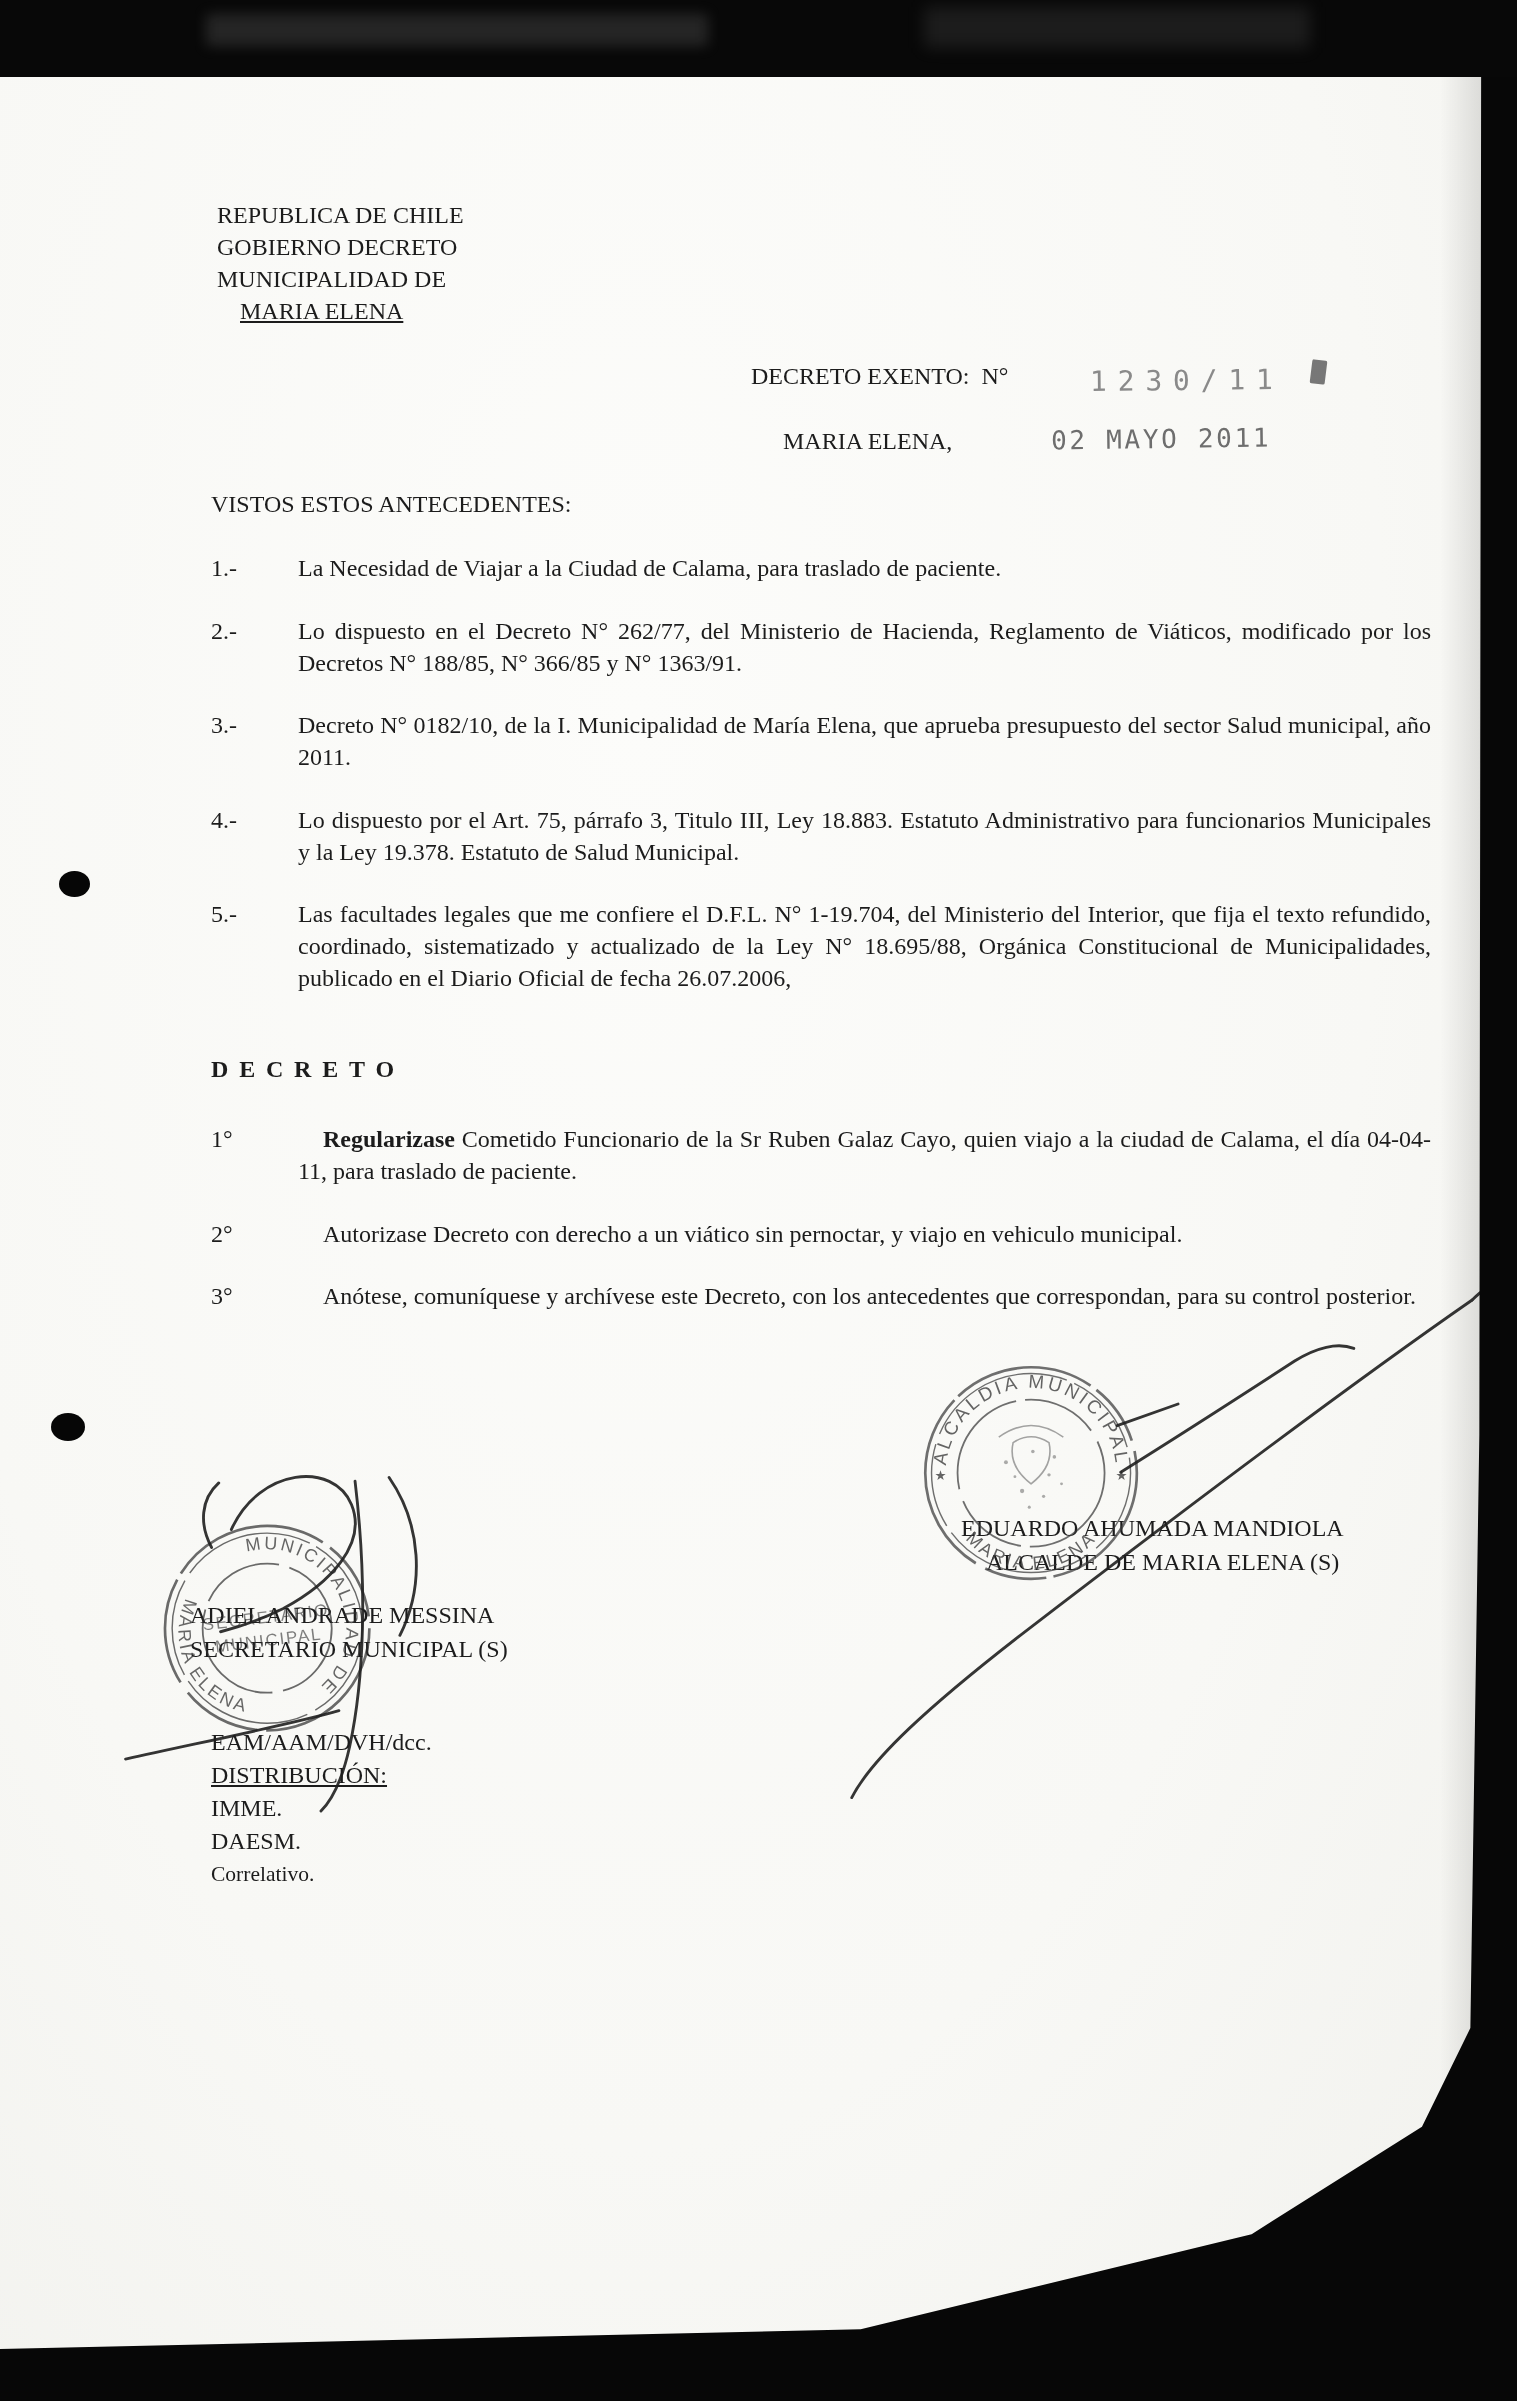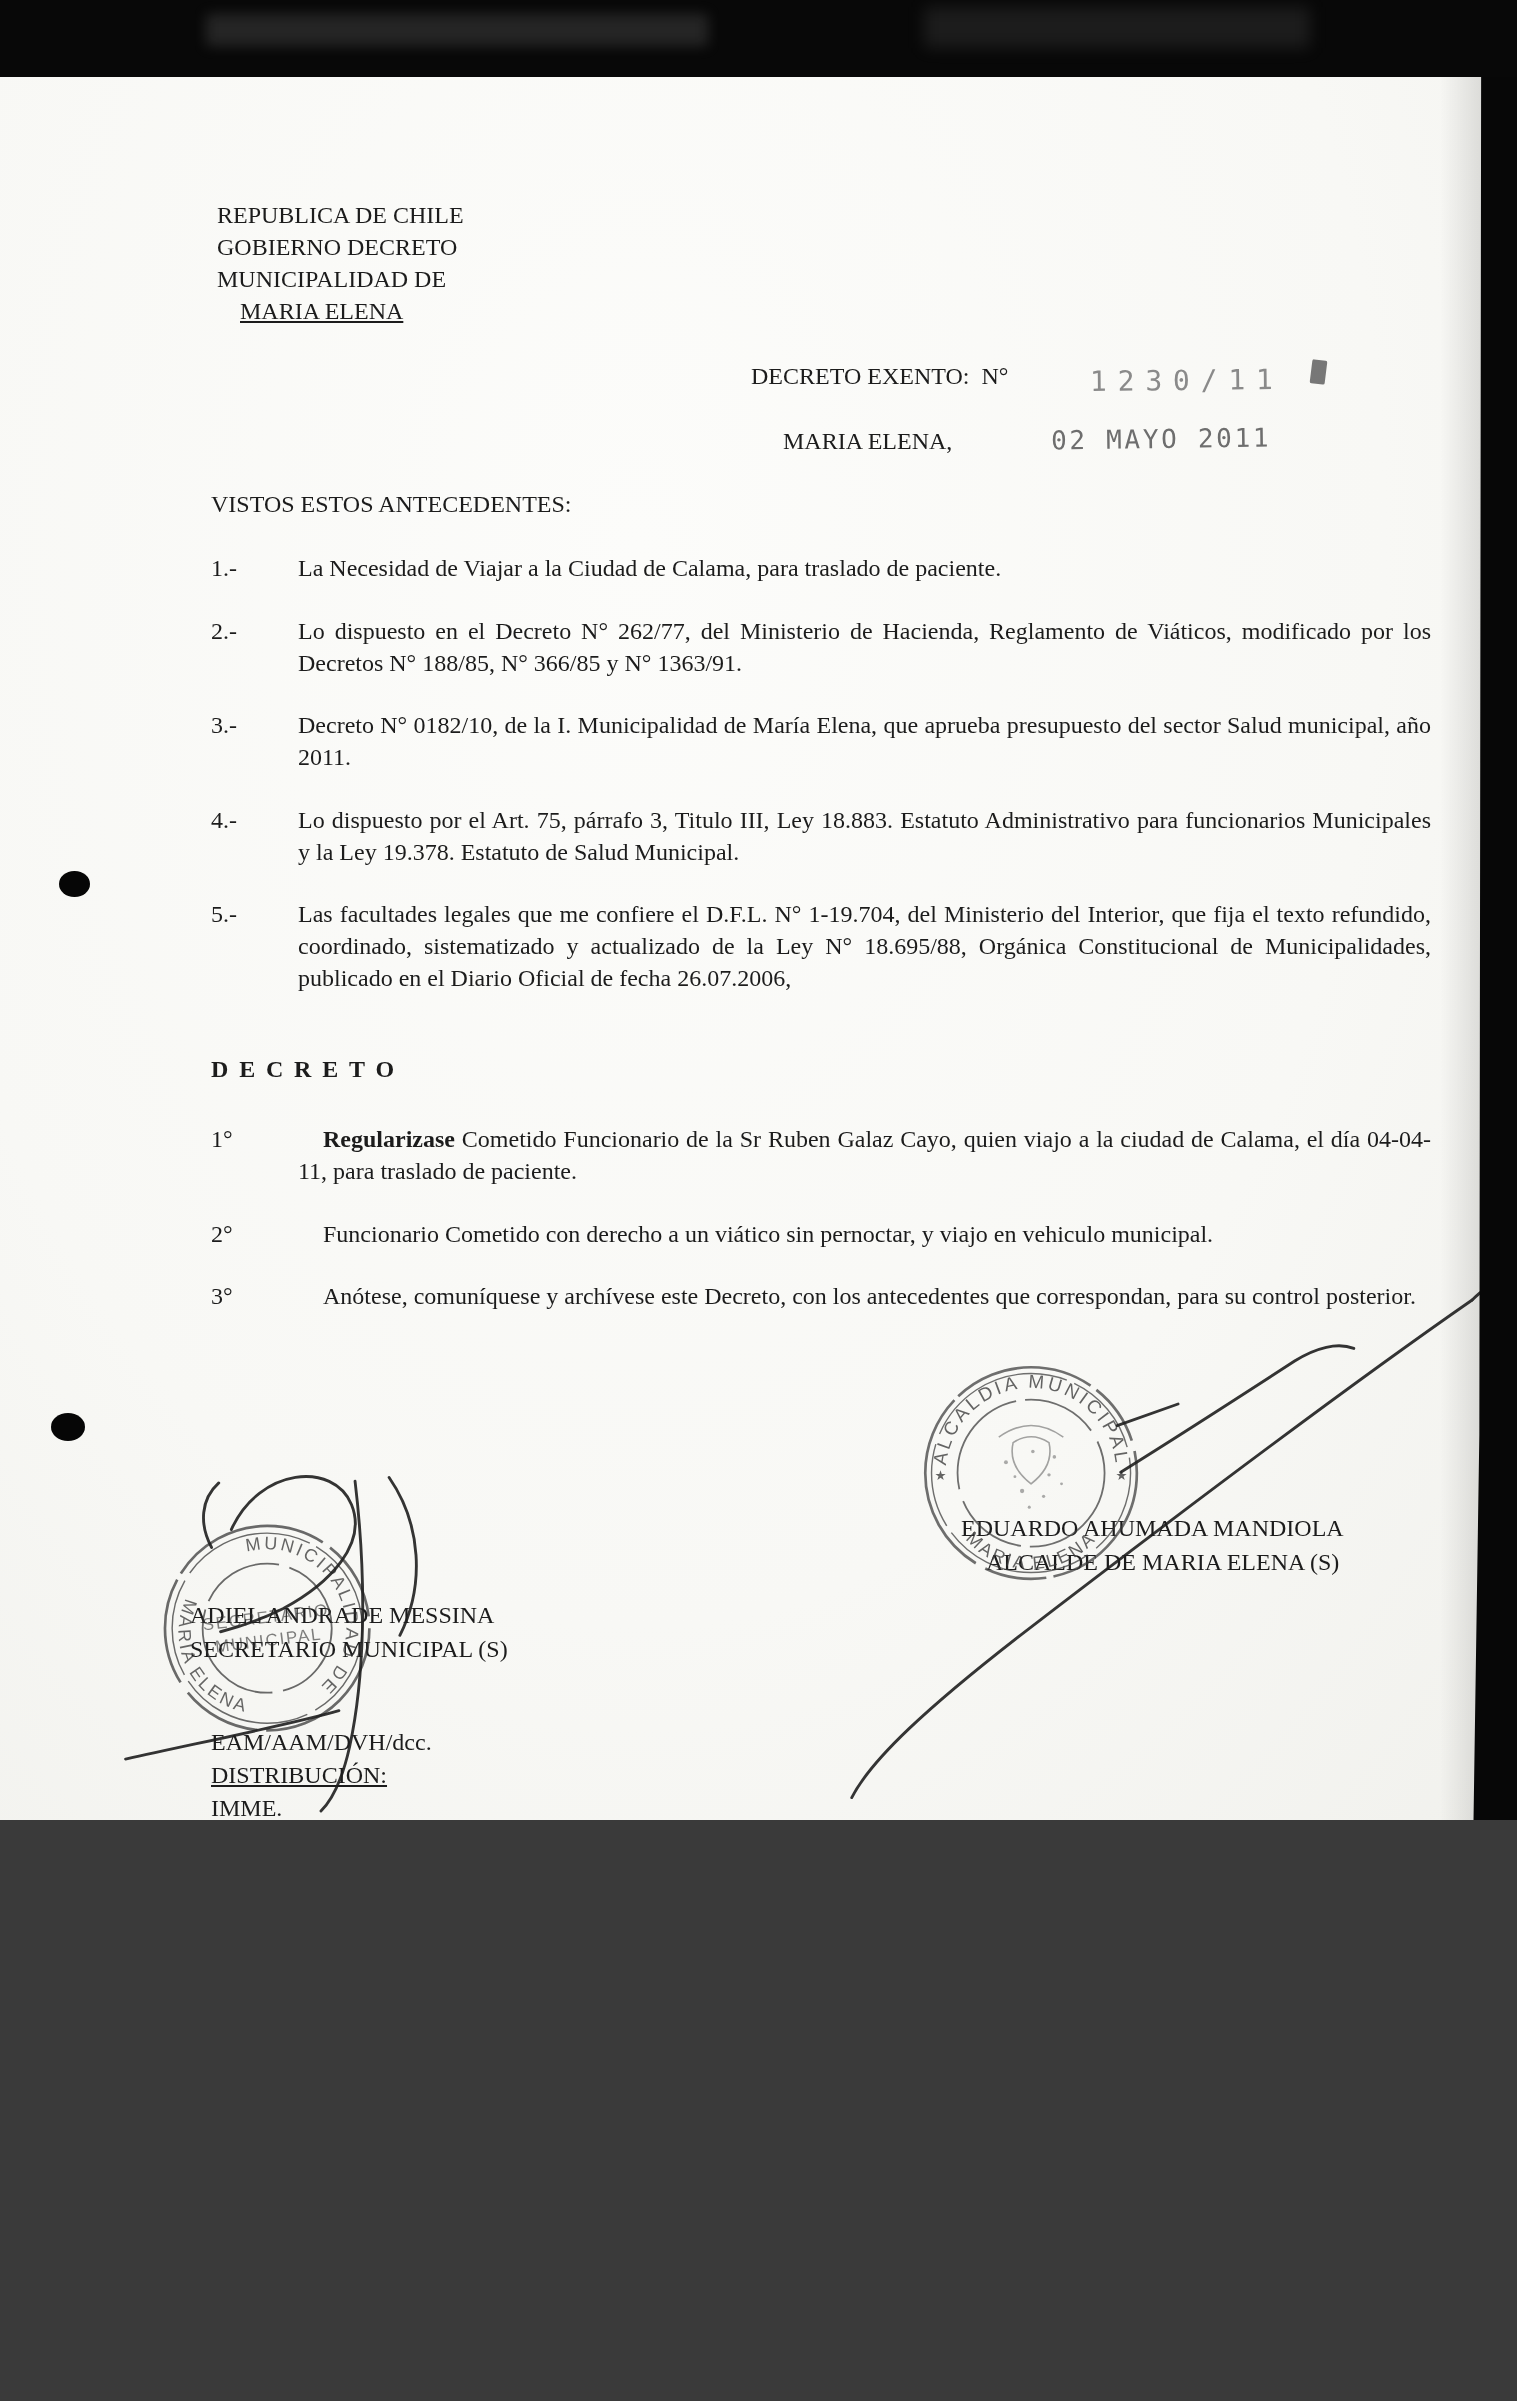--- a/index.html
+++ b/index.html
@@ -1,18 +1,18 @@
 <!DOCTYPE html>
 <html style="font-size:14.3px"><head>
 <meta charset="utf-8">
 <style>
   * { margin:0; padding:0; box-sizing:border-box; }
   html,body { background:#3a3a3a; }
   .scan {
-    position:relative; width:1517px; height:1820px; overflow:hidden;
+    position:relative; width:1517px; height:2401px; overflow:hidden;
     background:radial-gradient(ellipse at 42% 30%, #fcfcfa 0%, #f8f8f5 60%, #f1f1ed 100%);
     font-family:"Liberation Serif", serif; color:#1c1c1c;
   }
   .pre { white-space:pre; }
 
   
   .top-bar { position:absolute; top:0; left:0; width:100%; height:77px; background:#080808; z-index:30; }
   .smudge1 { position:absolute; left:206px; top:14.3px; width:502px; height:32px; background:rgba(190,190,190,0.16); filter:blur(6.3px); }
   .smudge2 { position:absolute; left:924px; top:7.2px; width:386px; height:41px; background:rgba(170,170,170,0.12); filter:blur(8px); }
   .right-shadow { position:absolute; top:77px; right:30.5px; width:47px; height:2018px;
@@ -106,21 +106,21 @@
 
   <div class="decreto-title">DECRETO</div>
 
   <div class="resoluciones">
     <div class="item">
       <div class="num">1°</div>
       <div class="txt"><span class="lead">Regularizase</span><span>Cometido Funcionario de la Sr Ruben Galaz Cayo, quien viajo a la ciudad de Calama, el día 04-04-11, para traslado de paciente.</span></div>
     </div>
     <div class="item">
       <div class="num">2°</div>
-      <div class="txt"><span class="lead"></span><span>Funcionario Cometido con derecho a un viático sin pernoctar, y viajo en vehiculo municipal.</span></div>
+      <div class="txt"><span class="lead"></span><span>Autorizase Decreto con derecho a un viático sin pernoctar, y viajo en vehiculo municipal.</span></div>
     </div>
     <div class="item">
       <div class="num">3°</div>
       <div class="txt"><span class="lead"></span><span>Anótese, comuníquese y archívese este Decreto, con los antecedentes que correspondan, para su control posterior.</span></div>
     </div>
   </div>
 
   <div class="sign-right-name">EDUARDO AHUMADA MANDIOLA</div>
   <div class="sign-right-title">ALCALDE DE MARIA ELENA (S)</div>
   <div class="sign-left-name">ADIEL ANDRADE MESSINA</div>

